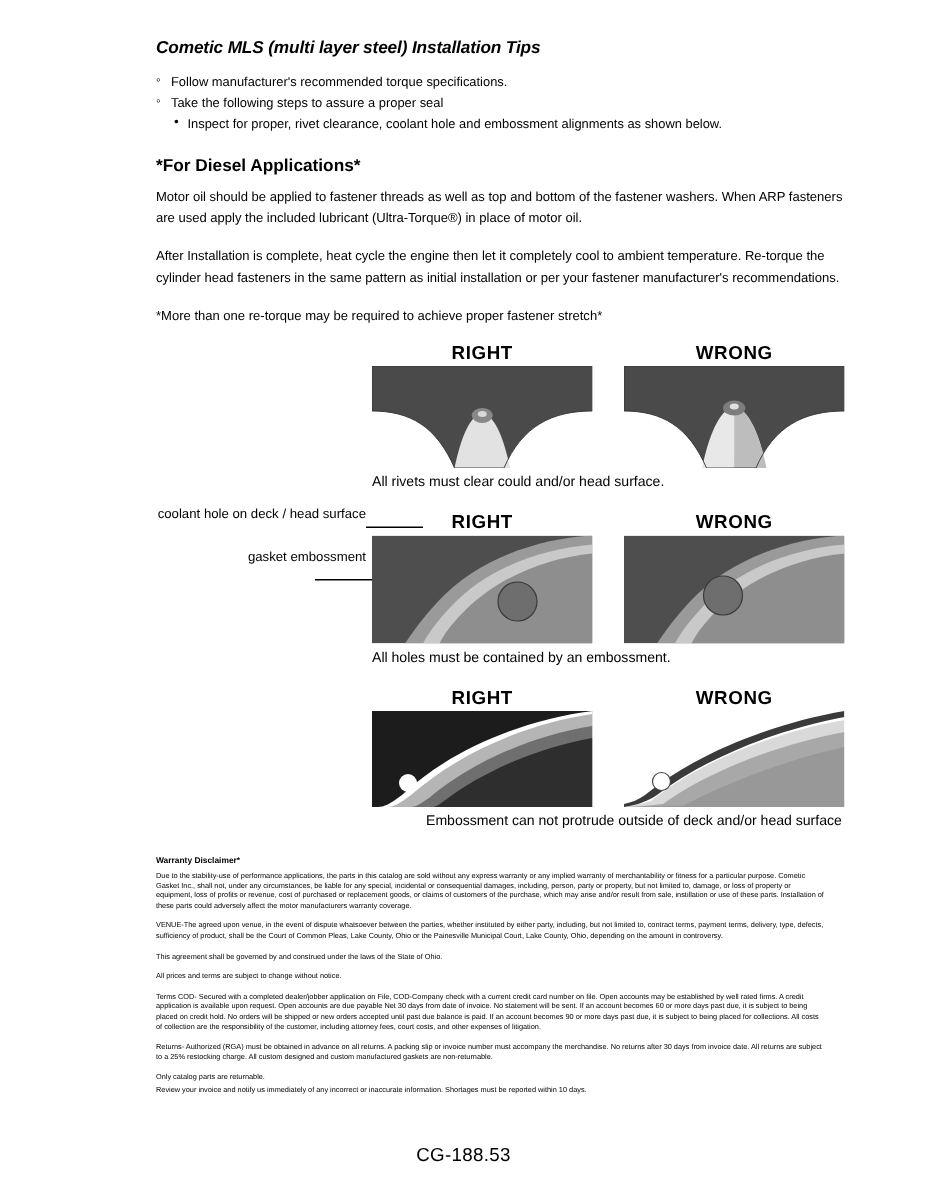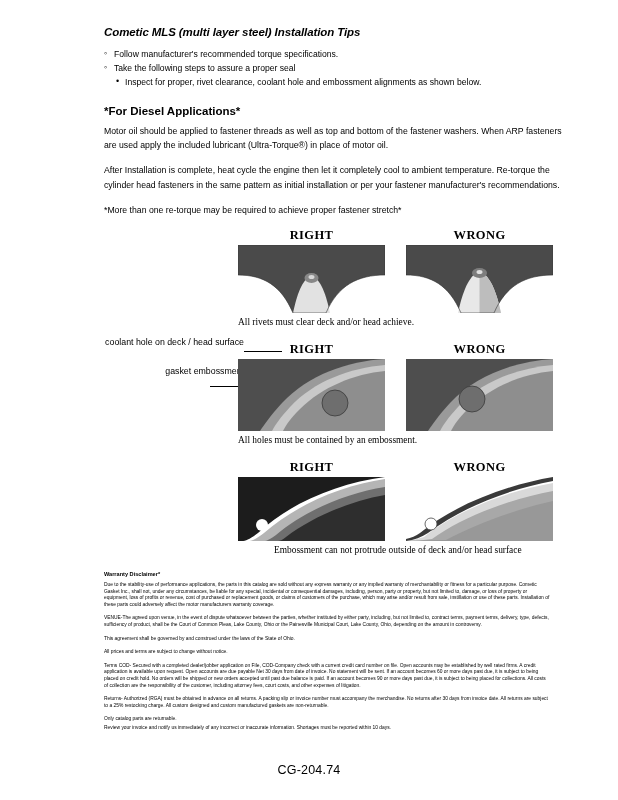--- a/index.html
+++ b/index.html
@@ -81,24 +81,23 @@
     line-height: 14.2px;
     margin: 0 0 11px 0;
   }
   p.body.last {
     margin-bottom: 0;
   }
 
   
   .figures {
     position: absolute;
-    left: 238px;
+    left: 248px;
     top: 228px;
     width: 315px;
-    font-family: Liberation Serif, serif;
   }
   .fig-row {
     position: relative;
     margin-bottom: 0;
   }
   .fig-labels {
     display: flex;
     gap: 21px;
     margin-bottom: 2px;
   }
@@ -226,21 +225,21 @@
             <rect x="0" y="0" width="147" height="68" fill="#ffffff"></rect>
             <path d="M0,0 H147 V30 C120,30 100,40 88,68 H55 C43,40 25,30 0,30 Z" fill="#4a4a4a"></path>
             <path d="M52,68 C58,40 65,30 73.5,26 C82,30 89,40 95,68 Z" fill="#e8e8e8"></path>
             <path d="M73.5,26 C82,30 89,40 95,68 L73.5,68 Z" fill="#bdbdbd"></path>
             <ellipse cx="73.5" cy="28" rx="7.5" ry="5" fill="#7d7d7d"></ellipse>
             <ellipse cx="73.5" cy="27" rx="3" ry="2" fill="#e0e0e0"></ellipse>
             <path d="M0,0 H147 V30 C120,30 100,40 88,68 H55 C43,40 25,30 0,30 Z" fill="none" stroke="#333" stroke-width="0.6"></path>
           </svg>
         </div>
       </div>
-      <div class="fig-caption">All rivets must clear deck and/or head achieve.</div>
+      <div class="fig-caption">All rivets must clear could and/or head surface.</div>
     </div>
 
     <div class="fig-row">
       <div class="fig-labels">
         <div class="fig-label">RIGHT</div>
         <div class="fig-label">WRONG</div>
       </div>
       <div class="fig-pair">
         <div class="fig-box" style="height:72px;">
           <svg width="147" height="72" viewBox="0 0 147 72">
@@ -303,15 +302,15 @@
     <p>Due to the stability-use of performance applications, the parts in this catalog are sold without any express warranty or any implied warranty of merchantability or fitness for a particular purpose.  Cometic Gasket Inc., shall not, under any circumstances, be liable for any special, incidental or consequential damages, including, person, party or property, but not limited to, damage, or loss of property or equipment, loss of profits or revenue, cost of purchased or replacement goods, or claims of customers of the purchase, which may arise and/or result from sale, instillation or use of these parts.  Installation of these parts could adversely affect the motor manufacturers warranty coverage.</p>
     <p>VENUE-The agreed upon venue, in the event of dispute whatsoever between the parties, whether instituted by either party, including, but not limited to, contract terms, payment terms, delivery, type, defects, sufficiency of product, shall be the Court of Common Pleas, Lake County, Ohio or the Painesville Municipal Court, Lake County, Ohio, depending on the amount in controversy.</p>
     <p>This agreement shall be governed by and construed under the laws of the State of Ohio.</p>
     <p>All prices and terms are subject to change without notice.</p>
     <p>Terms COD- Secured with a completed dealer/jobber application on File, COD-Company check with a current credit card number on file.  Open accounts may be established by well rated firms.  A credit application is available upon request.  Open accounts are due payable Net 30 days from date of invoice.  No statement will be sent.  If an account becomes 60 or more days past due, it is subject to being placed on credit hold.  No orders will be shipped or new orders accepted until past due balance is paid.  If an account becomes 90 or more days past due, it is subject to being placed for collections.  All costs of collection are the responsibility of the customer, including attorney fees, court costs, and other expenses of litigation.</p>
     <p>Returns- Authorized (RGA) must be obtained in advance on all returns.  A packing slip or invoice number must accompany the merchandise.  No returns after 30 days from invoice date.  All returns are subject to a 25% restocking charge.  All custom designed and custom manufactured gaskets are non-returnable.</p>
     <p style="margin-bottom:2px;">Only catalog parts are returnable.</p>
     <p>Review your invoice and notify us immediately of any incorrect or inaccurate information.  Shortages must be reported within 10 days.</p>
   </div>
 
-  <div class="docnum">CG-204.74</div>
+  <div class="docnum">CG-188.53</div>
 
 </div>
 
 </body></html>

